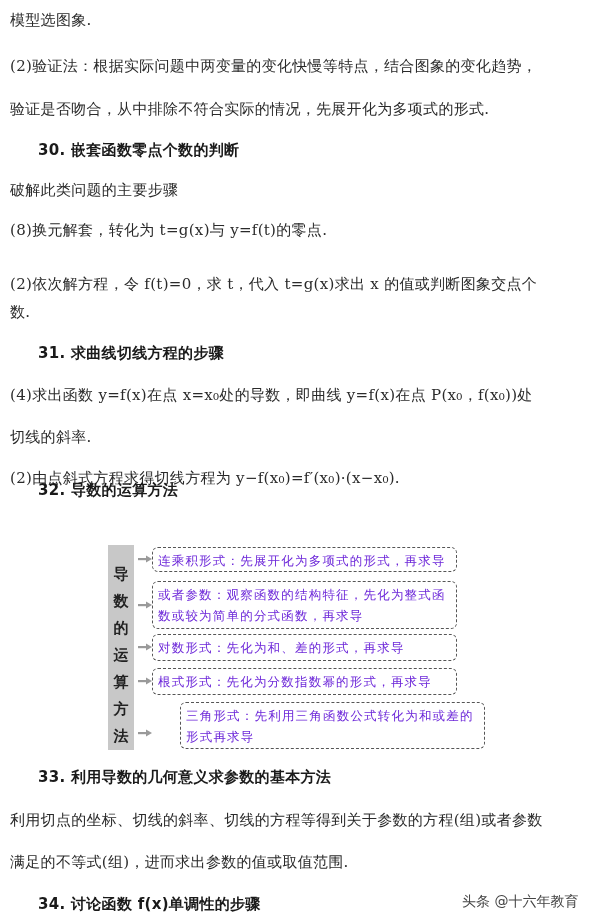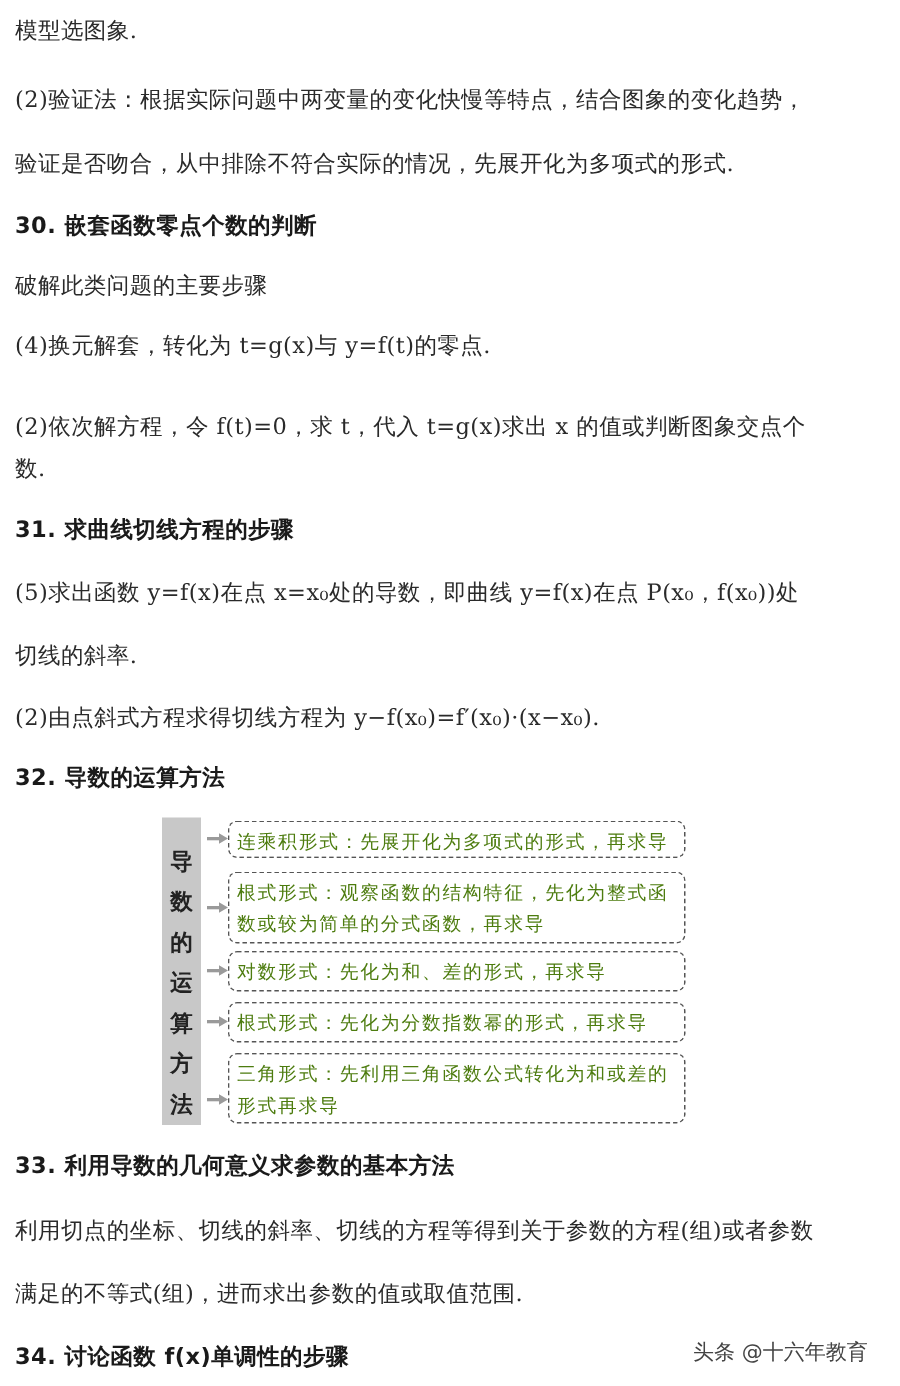--- a/index.html
+++ b/index.html
@@ -19,20 +19,21 @@
       font-size: 15px;
       line-height: 20px;
       white-space: nowrap;
       letter-spacing: 0.3px;
     }
     .heading {
       font-family: "DejaVu Sans", "Liberation Sans", sans-serif;
       font-weight: bold;
       color: #1a1a1a;
       font-size: 15px;
+      margin-left: 28px;
     }
     .diagram-col {
       position: absolute;
       left: 108px; top: 545px;
       width: 26px; height: 205px;
       background: #c8c8c8;
     }
     .diagram-col .ch {
       position: absolute;
       left: 0; width: 26px;
@@ -52,21 +53,21 @@
       position: absolute;
       left: 152px;
       width: 305px;
       border: 1.3px dashed #555;
       border-radius: 6px;
       box-sizing: border-box;
       padding: 2px 5px;
       font-family: "DejaVu Sans", "Liberation Sans", sans-serif;
       font-size: 12.5px;
       line-height: 21px;
-      color: #4d7c0f;
+      color: #6d28d9;
       letter-spacing: 1.2px;
     }
     .watermark {
       position: absolute;
       left: 462px; top: 893px;
       font-family: "DejaVu Sans", "Liberation Sans", sans-serif;
       font-size: 14px;
       color: #444;
       white-space: nowrap;
     }
@@ -75,30 +76,30 @@
 <body>
 
 <div>
 
   <div class="line" style="top:10px">模型选图象.</div>
   <div class="line" style="top:56px">(2)验证法：根据实际问题中两变量的变化快慢等特点，结合图象的变化趋势，</div>
   <div class="line" style="top:99px">验证是否吻合，从中排除不符合实际的情况，先展开化为多项式的形式.</div>
 
   <div class="line heading" style="top:140px">30. 嵌套函数零点个数的判断</div>
   <div class="line" style="top:180px">破解此类问题的主要步骤</div>
-  <div class="line" style="top:220px">(4)换元解套，转化为 t=g(x)与 y=f(t)的零点.</div>
+  <div class="line" style="top:220px">(8)换元解套，转化为 t=g(x)与 y=f(t)的零点.</div>
   <div class="line" style="top:274px">(2)依次解方程，令 f(t)=0，求 t，代入 t=g(x)求出 x 的值或判断图象交点个</div>
   <div class="line" style="top:302px">数.</div>
 
   <div class="line heading" style="top:343px">31. 求曲线切线方程的步骤</div>
-  <div class="line" style="top:385px">(5)求出函数 y=f(x)在点 x=x₀处的导数，即曲线 y=f(x)在点 P(x₀，f(x₀))处</div>
+  <div class="line" style="top:385px">(4)求出函数 y=f(x)在点 x=x₀处的导数，即曲线 y=f(x)在点 P(x₀，f(x₀))处</div>
   <div class="line" style="top:427px">切线的斜率.</div>
   <div class="line" style="top:468px">(2)由点斜式方程求得切线方程为 y−f(x₀)=f′(x₀)·(x−x₀).</div>
 
-  <div class="line heading" style="top:508px">32. 导数的运算方法</div>
+  <div class="line heading" style="top:480px">32. 导数的运算方法</div>
 
   <div>
     <div class="diagram-col">
       <span class="ch" style="top:20px">导</span>
       <span class="ch" style="top:47px">数</span>
       <span class="ch" style="top:74px">的</span>
       <span class="ch" style="top:101px">运</span>
       <span class="ch" style="top:128px">算</span>
       <span class="ch" style="top:155px">方</span>
       <span class="ch" style="top:182px">法</span>
@@ -119,24 +120,24 @@
     <svg class="arrow" style="top:677px" viewBox="0 0 14 8">
         <rect x="0" y="3" width="9" height="2.2" fill="#9a9a9a"></rect>
         <polygon points="8,0.5 14,4 8,7.5" fill="#9a9a9a"></polygon>
       </svg>
     <svg class="arrow" style="top:729px" viewBox="0 0 14 8">
         <rect x="0" y="3" width="9" height="2.2" fill="#9a9a9a"></rect>
         <polygon points="8,0.5 14,4 8,7.5" fill="#9a9a9a"></polygon>
       </svg>
 
     <div class="dbox" style="top:547px; height:25px; white-space:nowrap;">连乘积形式：先展开化为多项式的形式，再求导</div>
-    <div class="dbox" style="top:581px; height:48px;">根式形式：观察函数的结构特征，先化为整式函数或较为简单的分式函数，再求导</div>
+    <div class="dbox" style="top:581px; height:48px;">或者参数：观察函数的结构特征，先化为整式函数或较为简单的分式函数，再求导</div>
     <div class="dbox" style="top:634px; height:27px; white-space:nowrap;">对数形式：先化为和、差的形式，再求导</div>
     <div class="dbox" style="top:668px; height:27px; white-space:nowrap;">根式形式：先化为分数指数幂的形式，再求导</div>
-    <div class="dbox" style="top:702px; height:47px;">三角形式：先利用三角函数公式转化为和或差的形式再求导</div>
+    <div class="dbox" style="top:702px; height:47px;margin-left:28px;">三角形式：先利用三角函数公式转化为和或差的形式再求导</div>
   </div>
 
   <div class="line heading" style="top:767px">33. 利用导数的几何意义求参数的基本方法</div>
   <div class="line" style="top:810px">利用切点的坐标、切线的斜率、切线的方程等得到关于参数的方程(组)或者参数</div>
   <div class="line" style="top:852px">满足的不等式(组)，进而求出参数的值或取值范围.</div>
 
   <div class="line heading" style="top:894px">34. 讨论函数 f(x)单调性的步骤</div>
 
   <div class="watermark">头条 @十六年教育</div>
 </div>

